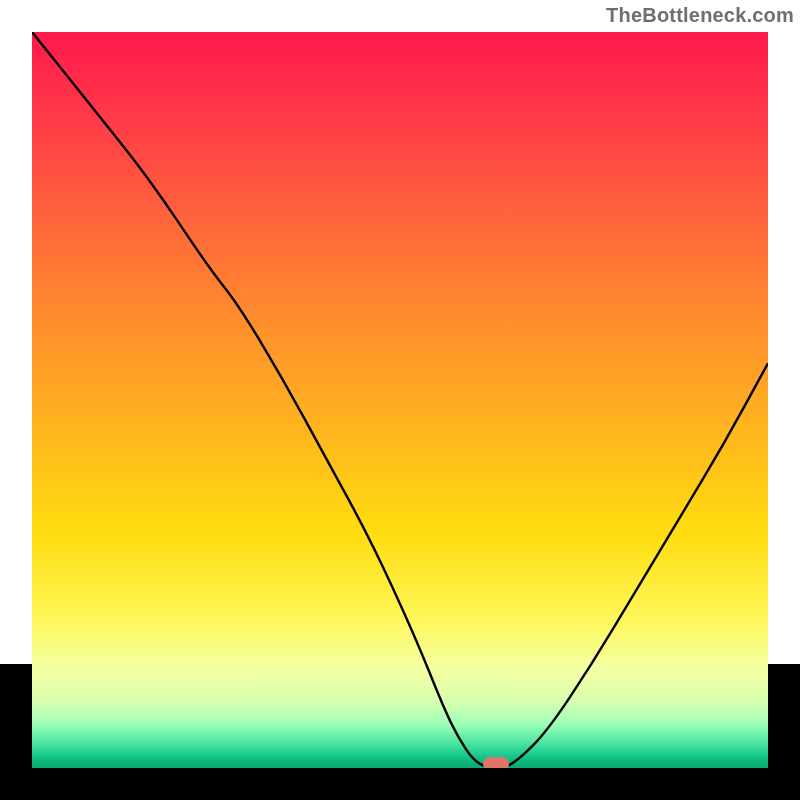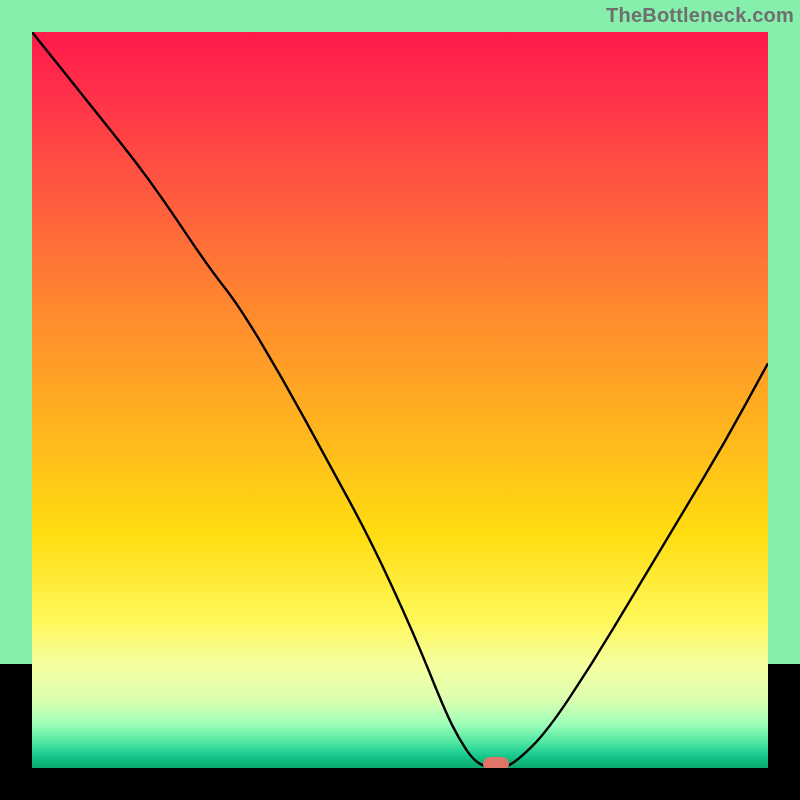--- a/index.html
+++ b/index.html
@@ -1,16 +1,16 @@
 <!DOCTYPE html>
 <html><head>
 <meta charset="utf-8">
 <style>
   html,body{margin:0;padding:0;width:800px;height:800px;overflow:hidden;background:#000;font-family:Arial,Helvetica,sans-serif}
-  .frame{position:absolute;left:0;top:0;width:800px;height:664px;background:#86efac}
+  .frame{position:absolute;left:0;top:0;width:800px;height:664px;background:#ffffff}
   .plot{position:absolute;left:32px;top:32px;width:736px;height:736px;overflow:hidden}
   .grad{position:absolute;left:0;top:0;width:100%;height:100%;
     background:linear-gradient(to bottom,
       #ff1a4b 0%,
       #ff2f4a 8%,
       #ff5a3f 22%,
       #ff8a2e 38%,
       #ffb51e 54%,
       #ffdc10 68%,
       #fff85a 80%,

